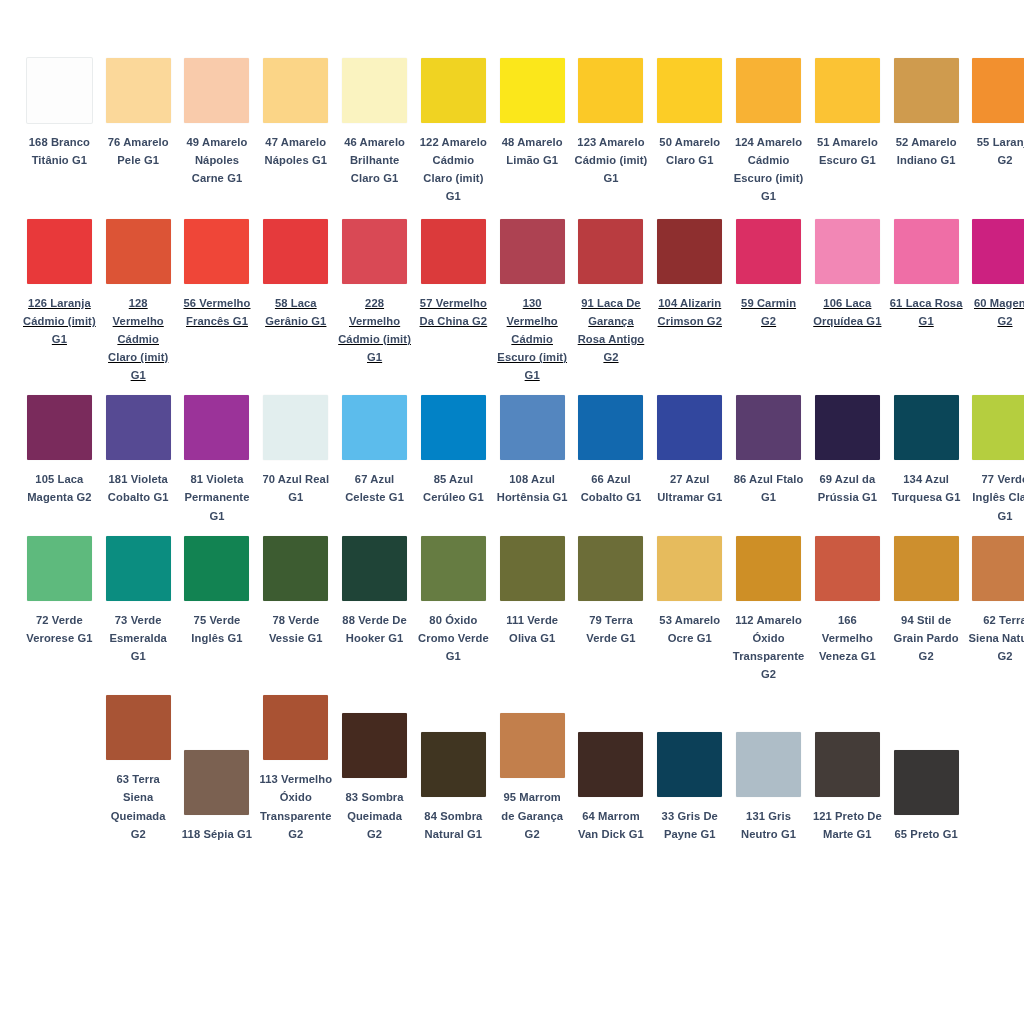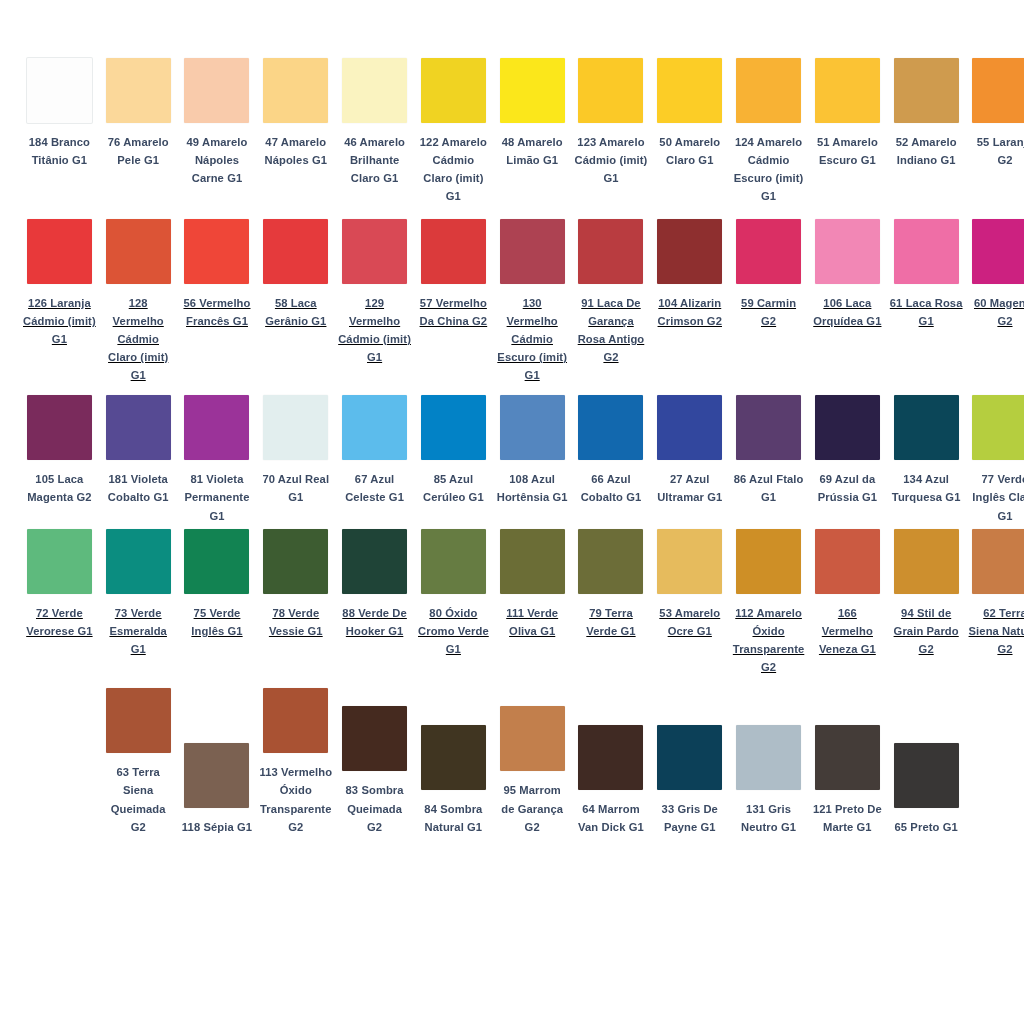--- a/index.html
+++ b/index.html
@@ -52,35 +52,35 @@
     text-align: center;
     font-weight: 600;
     letter-spacing: 0.1px;
     word-wrap: break-word;
     hyphens: none;
   }
   
   .row-0 { margin-top: 0px; }
   .row-1 { margin-top: 13px; text-decoration: underline; }
   .row-2 { margin-top: 11px; }
-  .row-3 { margin-top: 4px; text-decoration: underline; }
+  .row-3 { margin-top: 11px; }
   .row-4 { margin-top: 12px; align-items: flex-end; }
   .spacer-cell {
     width: 78.8px;
     flex: 0 0 78.8px;
   }
 </style>
 </head>
 <body>
 
 <div id="palette-chart">
     <div class="swatch-row row-0">
       <div class="swatch-cell">
         <div class="swatch-chip is-white" title="102 Branco Titânio G1" style="background: rgb(253, 253, 253);"></div>
-        <div class="swatch-label">184 Branco Titânio G1</div>
+        <div class="swatch-label">168 Branco Titânio G1</div>
       </div>
       <div class="swatch-cell">
         <div class="swatch-chip" title="76 Amarelo Pele G1" style="background: rgb(251, 216, 154);"></div>
         <div class="swatch-label">76 Amarelo Pele G1</div>
       </div>
       <div class="swatch-cell">
         <div class="swatch-chip" title="49 Amarelo Nápoles Carne G1" style="background: rgb(249, 203, 171);"></div>
         <div class="swatch-label">49 Amarelo Nápoles Carne G1</div>
       </div>
       <div class="swatch-cell">
@@ -136,21 +136,21 @@
       <div class="swatch-cell">
         <div class="swatch-chip" title="56 Vermelho Francês G1" style="background: rgb(239, 70, 56);"></div>
         <div class="swatch-label">56 Vermelho Francês G1</div>
       </div>
       <div class="swatch-cell">
         <div class="swatch-chip" title="58 Laca Gerânio G1" style="background: rgb(229, 58, 60);"></div>
         <div class="swatch-label">58 Laca Gerânio G1</div>
       </div>
       <div class="swatch-cell">
         <div class="swatch-chip" title="129 Vermelho Cádmio (imit) G1" style="background: rgb(217, 73, 85);"></div>
-        <div class="swatch-label">129 Vermelho Cádmio (imit) G1</div>
+        <div class="swatch-label">228 Vermelho Cádmio (imit) G1</div>
       </div>
       <div class="swatch-cell">
         <div class="swatch-chip" title="57 Vermelho Da China G2" style="background: rgb(219, 58, 59);"></div>
         <div class="swatch-label">57 Vermelho Da China G2</div>
       </div>
       <div class="swatch-cell">
         <div class="swatch-chip" title="130 Vermelho Cádmio Escuro (imit) G1" style="background: rgb(173, 66, 82);"></div>
         <div class="swatch-label">130 Vermelho Cádmio Escuro (imit) G1</div>
       </div>
       <div class="swatch-cell">

